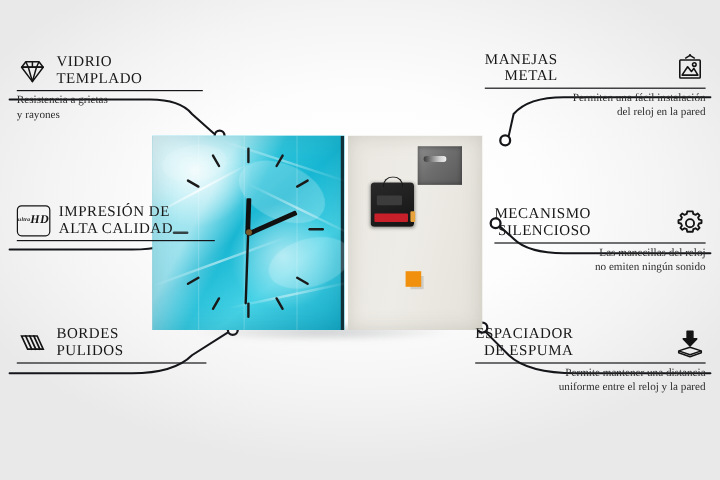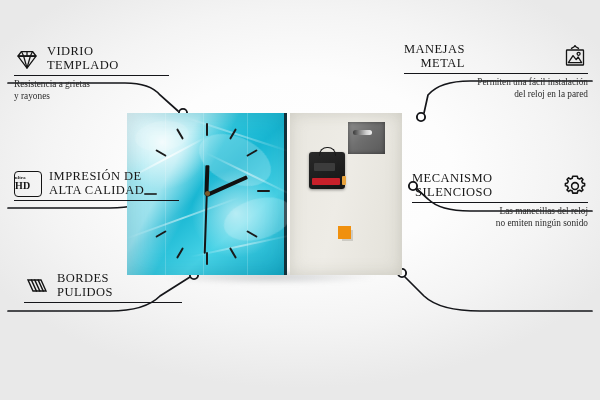--- a/index.html
+++ b/index.html
@@ -80,21 +80,21 @@
   .desc{
     font-family:"Liberation Serif", serif;color:#2c2c2c;font-size:9.3px;line-height:11.4px;
     margin-top:3px;white-space:pre-line;
   }
   .right .title,.right .desc{text-align:right;}
   .icon{width:26px;height:26px;flex:0 0 26px;color:#141414;}
   .icon svg{display:block;width:26px;height:26px;}
   
   .hdbox{
     width:26px;height:24px;border:1.5px solid #141414;border-radius:4px;flex:0 0 26px;
-    display:flex;flex-direction:column;justify-content:center;line-height:1;
+    display:flex;flex-direction:row;align-items:center;justify-content:center;line-height:1;font-style:italic;
   }
   .hd-ultra{font-size:4.6px;font-weight:700;letter-spacing:.2px;color:#141414;}
   .hd-main{font-size:10px;font-weight:700;letter-spacing:.3px;color:#141414;margin-top:.5px;}
   svg.leader{position:absolute;left:0;top:0;width:600px;height:400px;pointer-events:none;overflow:visible;}
 </style>
 </head>
 <body>
 
 <div id="stage">
 
@@ -193,21 +193,21 @@
       <span class="hdbox">
         <span class="hd-ultra">ultra</span>
         <span class="hd-main">HD</span>
       </span>
       <span class="title">IMPRESIÓN DE
 ALTA CALIDAD</span>
     </div>
     <div class="rule" style="width:165px;"></div>
   </div>
 
-  <div class="callout" style="left:14px;top:272px;width:175px;margin-left:10px;">
+  <div class="callout" style="left:14px;top:272px;width:175px;">
     <div class="head">
       <span class="icon">
         <svg viewBox="0 0 26 26" fill="none" stroke="#141414" stroke-width="1.5" stroke-linecap="round">
           <path d="M4 7 L17 7 L22 18 L9 18 Z" stroke-width="1.4"></path>
           <path d="M7.4 7 L12.4 18 M10.8 7 L15.8 18 M14.2 7 L19.2 18"></path>
         </svg>
       </span>
       <span class="title">BORDES
 PULIDOS</span>
     </div>
@@ -242,14 +242,30 @@
           <path d="M13 3.2 l2.3 .0 .45 2.1 1.85 .78 1.75-1.25 1.63 1.63 -1.25 1.75 .78 1.85 2.1 .45 0 2.3 -2.1 .45 -.78 1.85 1.25 1.75 -1.63 1.63 -1.75-1.25 -1.85 .78 -.45 2.1 -2.3 0 -2.3 0 -.45-2.1 -1.85-.78 -1.75 1.25 -1.63-1.63 1.25-1.75 -.78-1.85 -2.1-.45 0-2.3 2.1-.45 .78-1.85 -1.25-1.75 1.63-1.63 1.75 1.25 1.85-.78 .45-2.1 Z"></path>
           <circle cx="13" cy="13" r="3.4"></circle>
         </svg>
       </span>
     </div>
     <div class="rule" style="width:176px;margin-left:auto;"></div>
     <div class="desc">Las manecillas del reloj
 no emiten ningún sonido</div>
   </div>
 
+  <div class="callout right" style="left:396px;top:272px;width:192px;">
+    <div class="head right">
+      <span class="title">ESPACIADOR
+DE ESPUMA</span>
+      <span class="icon">
+        <svg viewBox="0 0 26 26" fill="none" stroke="#141414" stroke-width="1.3" stroke-linejoin="round">
+          <path d="M10.6 3 h4.8 v6.4 h3.2 L13 15.2 L7.4 9.4 h3.2 Z" fill="#141414"></path>
+          <path d="M13 16.4 L22.4 19.4 L13 22.6 L3.6 19.4 Z"></path>
+          <path d="M3.6 19.4 v1.6 L13 24.2 L22.4 21 v-1.6"></path>
+        </svg>
+      </span>
+    </div>
+    <div class="rule" style="width:192px;margin-left:auto;"></div>
+    <div class="desc">Permite mantener una distancia
+uniforme entre el reloj y la pared</div>
+  </div>
 
 </div>
 
 </body></html>

